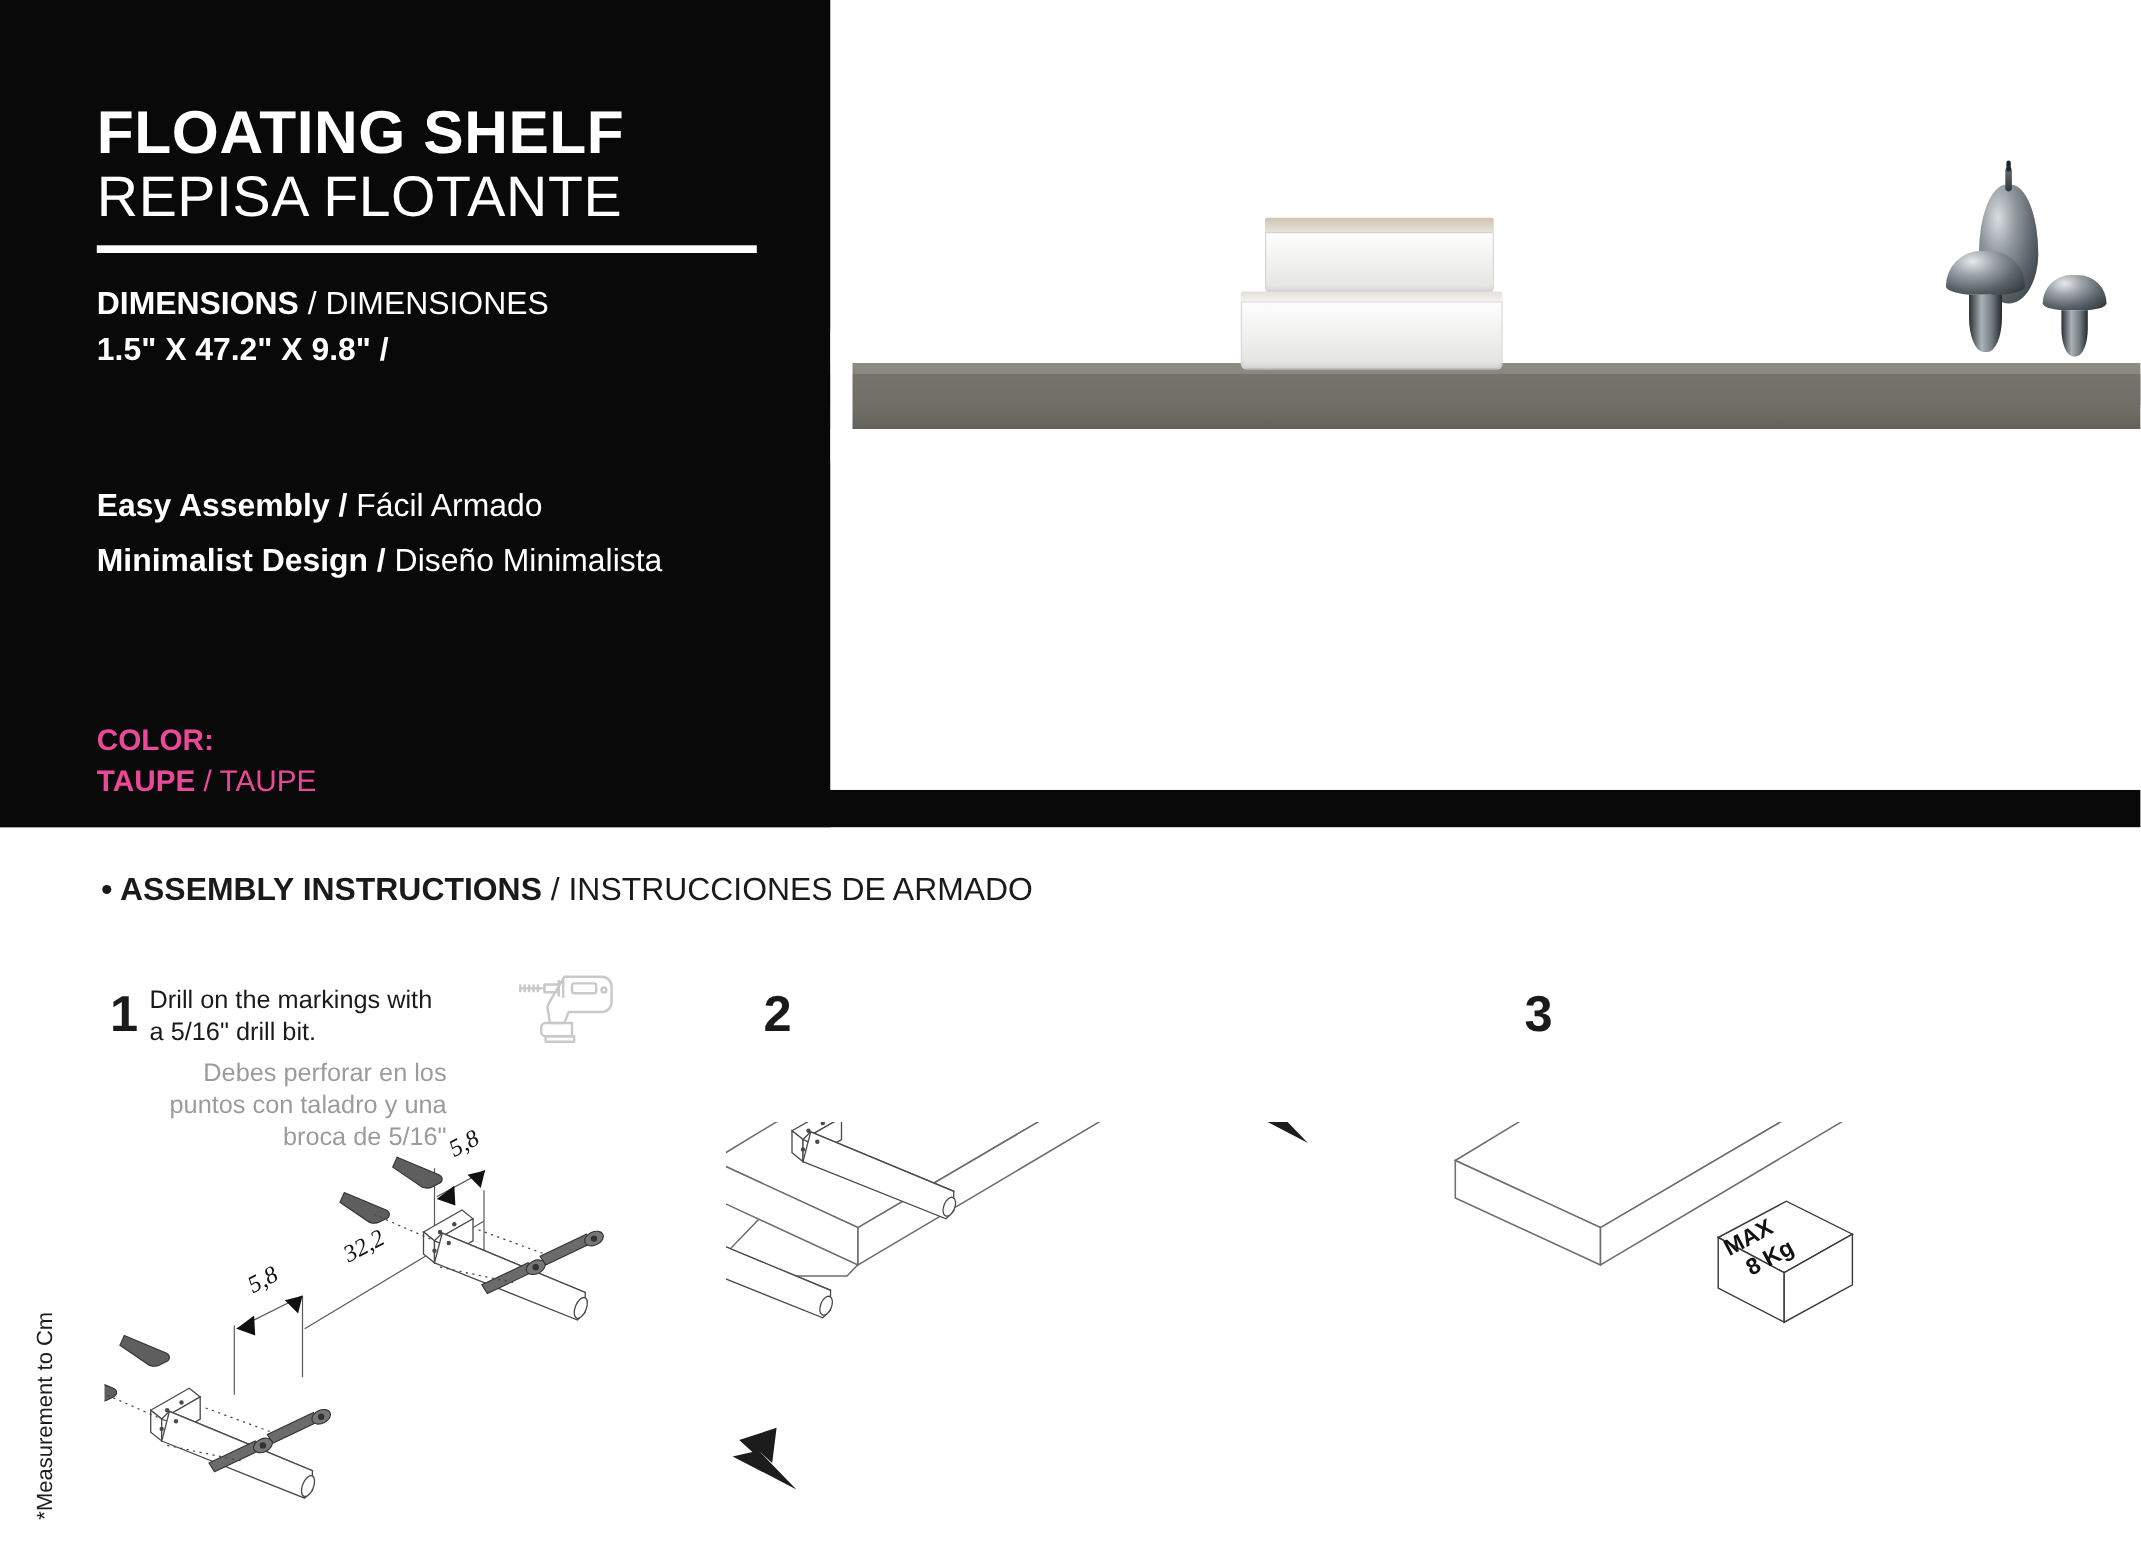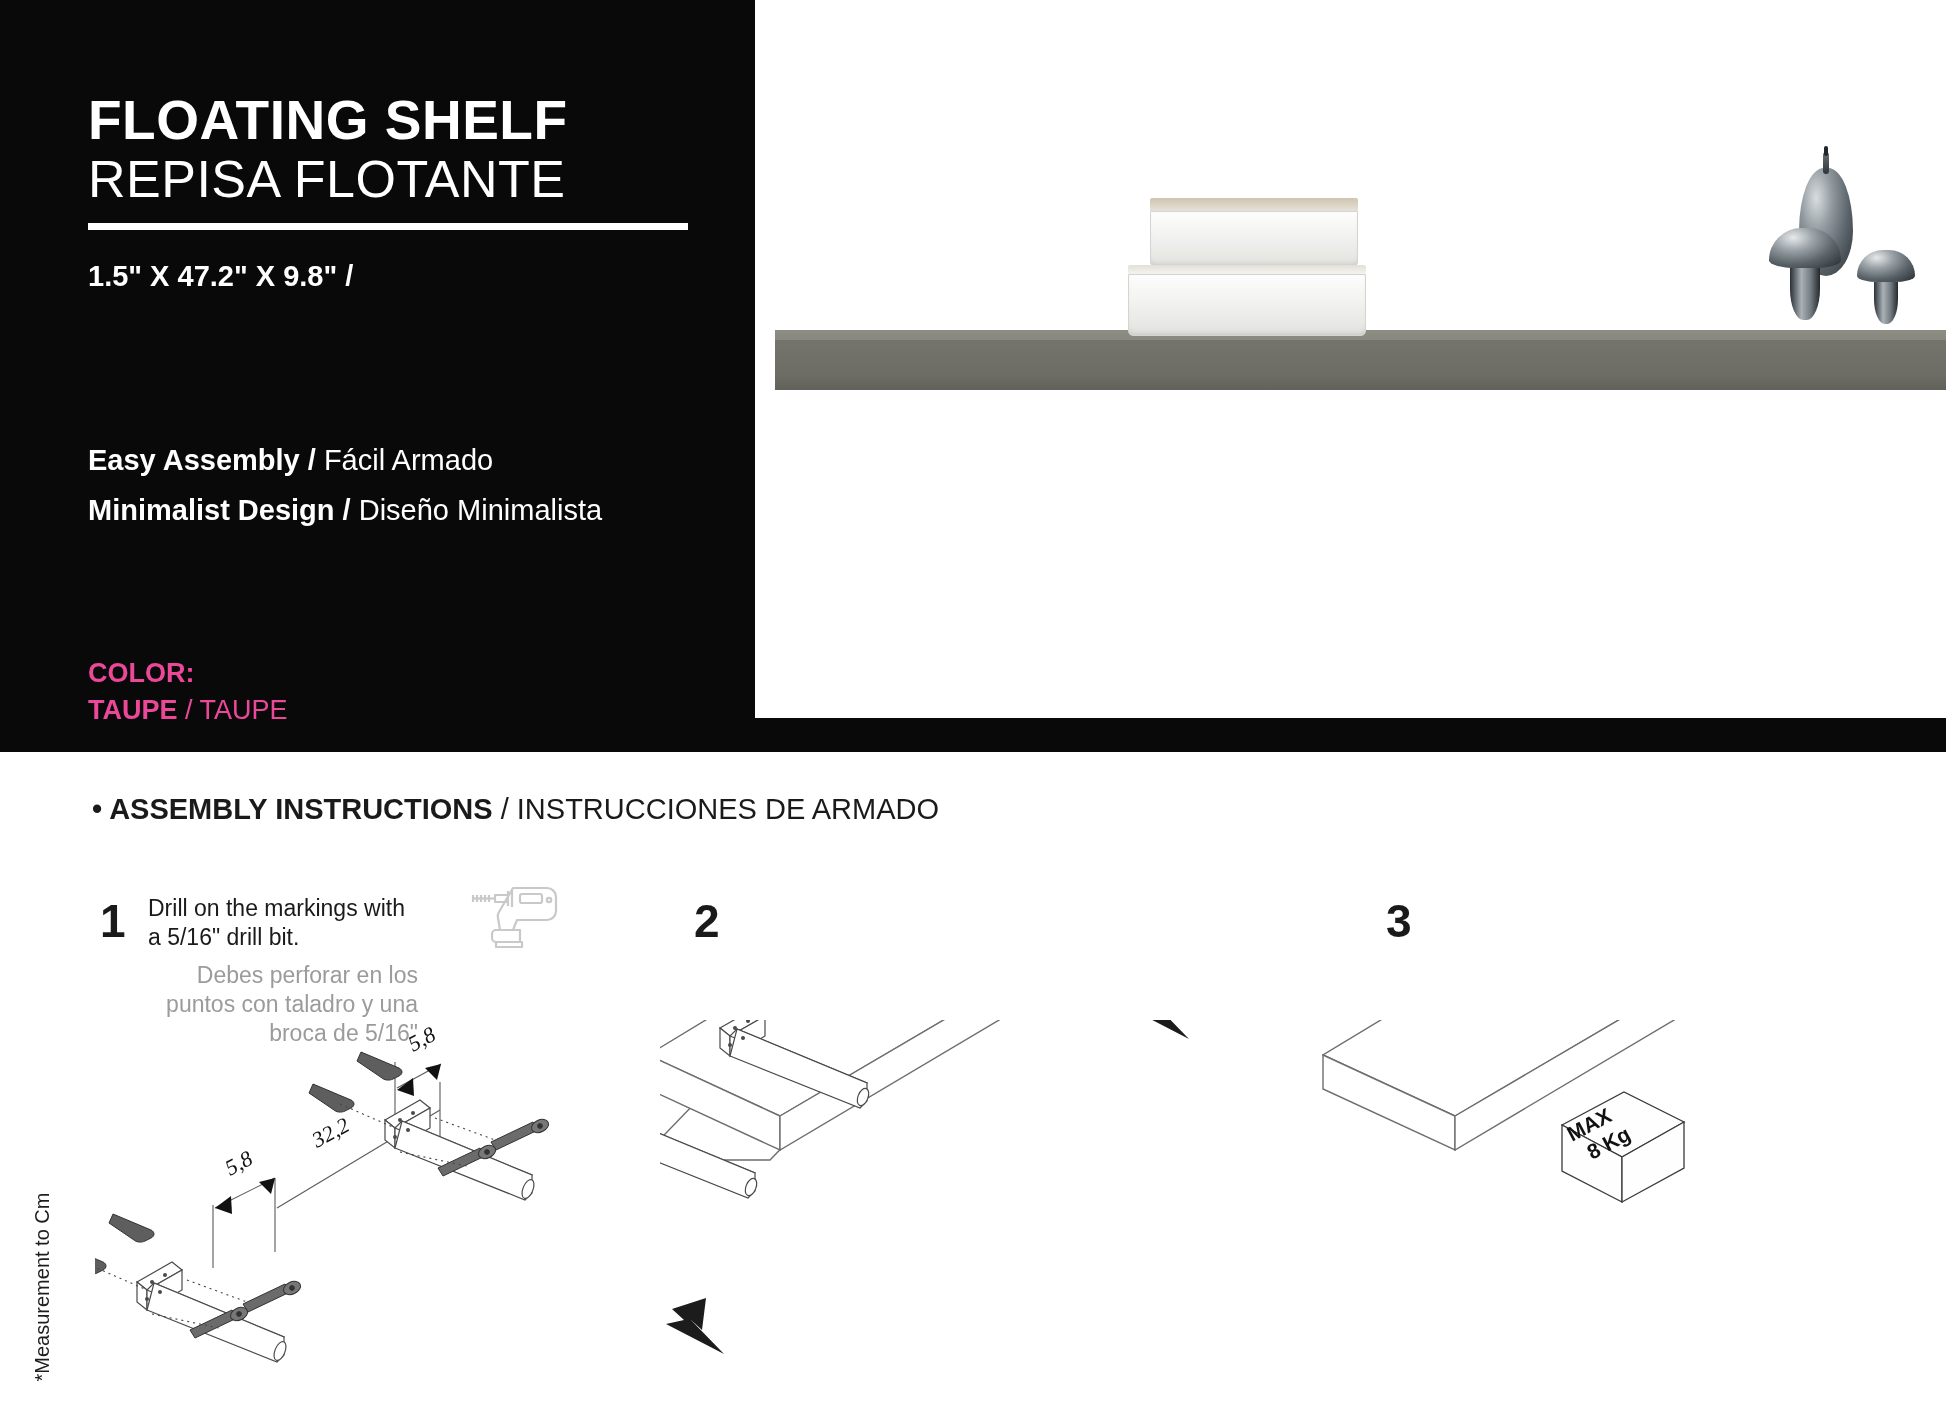--- a/index.html
+++ b/index.html
@@ -84,21 +84,21 @@
   .vert-note { position:absolute; left:-88px; top:1240px; width:260px;
                font-size:20px; color:#1d1d1d; transform:rotate(-90deg);
                transform-origin:center center; white-space:nowrap; }
   .step-num { position:absolute; font-size:46px; font-weight:bold; color:#1a1a1a;
               line-height:1; }
   .step-txt { position:absolute; }
   .step-txt .en { font-size:23px; color:#1a1a1a; line-height:1.26; }
   .step-txt .es { font-size:23px; color:#9b9b9b; line-height:1.26; margin-top:9px;text-align:right; }
 
   .s1num { left:100px; top:898px; }
-  .s1txt { left:148px; top:894px; width:270px; }
+  .s1txt { left:136px; top:894px; width:270px; }
   .s2num { left:694px; top:898px; }
   .s3num { left:1386px; top:898px; }
 
   .drill { position:absolute; left:450px; top:878px; }
   svg { display:block; }
 </style>
 </head>
 <body>
 
 <div id="page">
@@ -138,20 +138,21 @@
 
   </div>
 
   <div class="title-wrap">
     <div class="title-main">FLOATING SHELF</div>
     <div class="title-sub">REPISA FLOTANTE</div>
     <div class="title-rule"></div>
   </div>
 
   <div class="dims">
+    <div class="dims-line"><span class="b">DIMENSIONS</span><span class="n"> / </span><span class="n">DIMENSIONES</span></div>
     <div class="dims-line b">1.5" X 47.2" X 9.8" /</div>
   </div>
 
   <div class="features">
     <div class="feat-line"><span class="b">Easy Assembly</span><span class="b"> / </span><span class="n">Fácil Armado</span></div>
     <div class="feat-line"><span class="b">Minimalist Design</span><span class="b"> / </span><span class="n">Diseño Minimalista</span></div>
   </div>
 
   <div class="color-block">
     <div class="color-line b">COLOR:</div>

